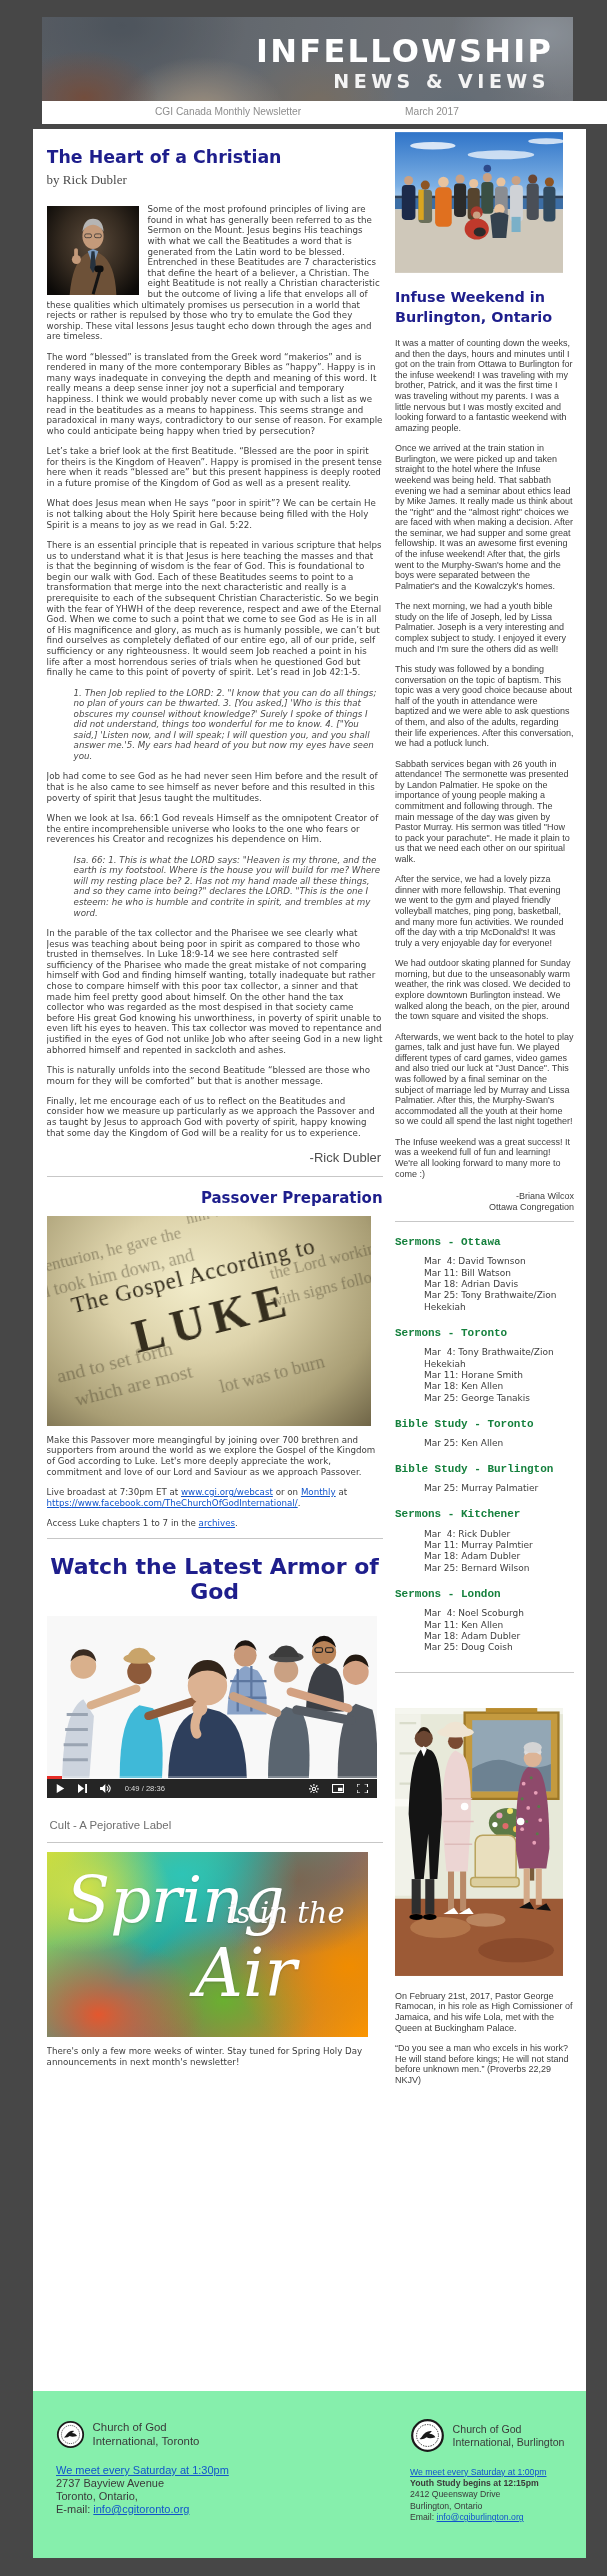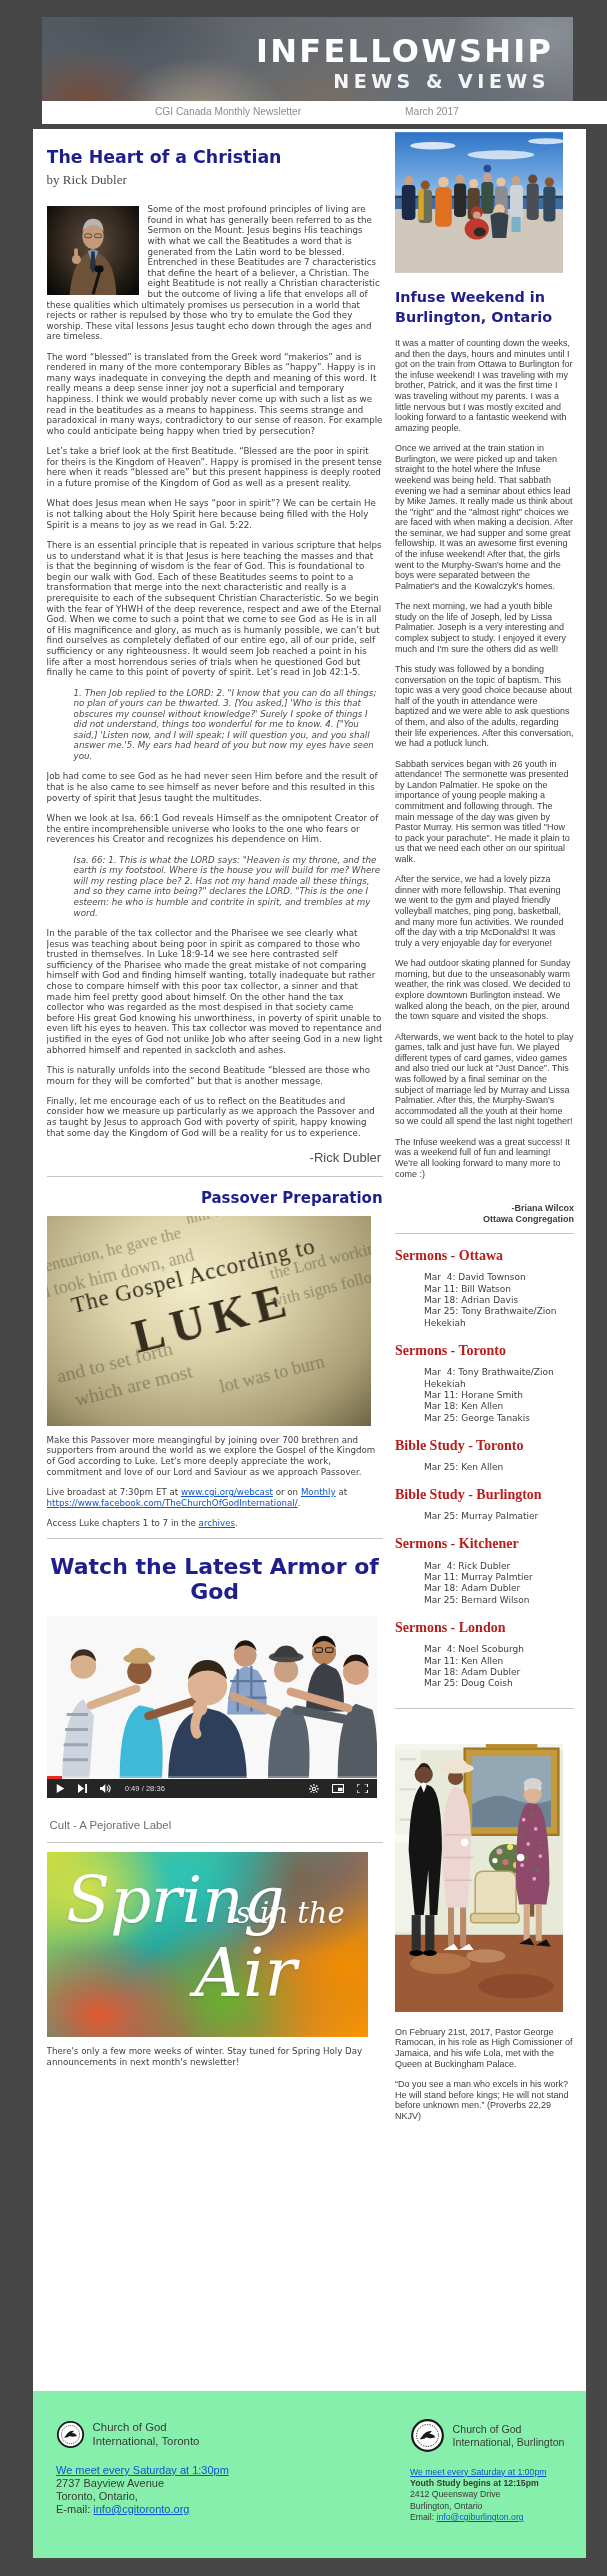--- a/index.html
+++ b/index.html
@@ -104,23 +104,23 @@
   .spring .w1 { left:19.7px;  top:10.6px;  font-size:64px; }
   .spring .w2 { left:180px; top:44px;  font-size:29px; }
   .spring .w3 { left:148px; top:82px; font-size:67px; }
 
   
   .group-photo { margin-top:3px; width:168px; height:141px; }
   .infuse-title { font-size:14.4px; line-height:19.7px; font-weight:bold; color:#1e1e8c;
                   margin:12px 0 10.6px; font-family:"DejaVu Sans",sans-serif; }
   .right-body { font-size:9px; line-height:10.6px; color:#3d3d3d; }
   .right-body p { margin:0 0 9.8px 0; }
-  .sig-small { text-align:right; margin-top:24px;font-weight:bold; }
-  .sched-heading { font-size:14px; font-weight:bold; color:#b91c1c; margin:13.6px 0 8.3px;
-                   font-family:Liberation Serif, serif; }
+  .sig-small { text-align:right; margin-top:12px; }
+  .sched-heading { font-size:11px; font-weight:bold; color:#15803d; margin:13.6px 0 8.3px;
+                   font-family:Liberation Mono, monospace; }
   .sched-item { font-size:9px; line-height:11.4px; color:#3d3d3d; white-space:pre-wrap;
                 font-family:"DejaVu Sans",sans-serif;margin-left:29px; }
   .sched-group { margin-bottom:6px; }
   .queen-photo { width:168px; height:268px; margin:26px 0 12px; }
 
   
   .footer { position:absolute; left:33px; top:2391px; width:553px; height:167px; background:#86efac; }
   .f-left  { position:absolute; left:23px;  top:29px; }
   .f-right { position:absolute; left:377px; top:27px; }
   .org-row { display:flex; align-items:center; gap:7.6px; }

